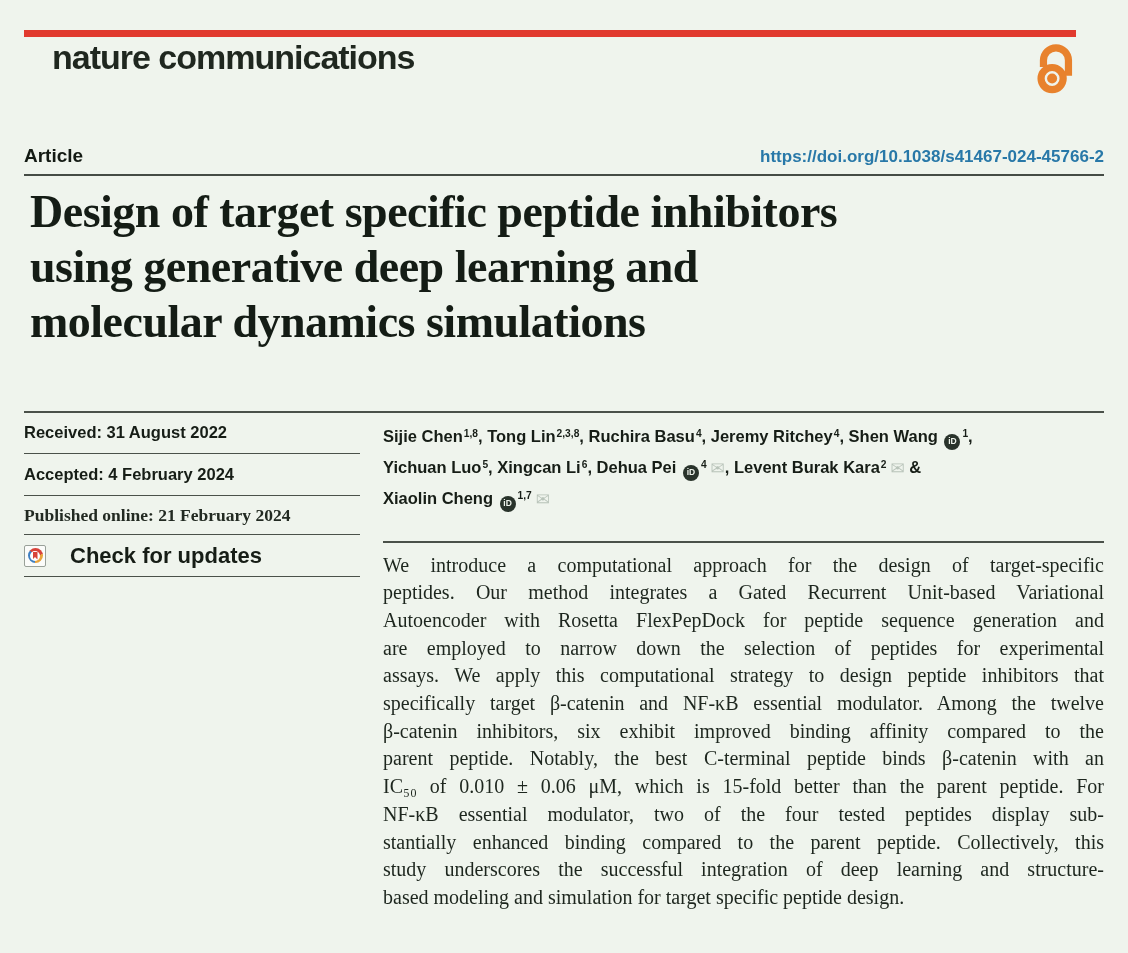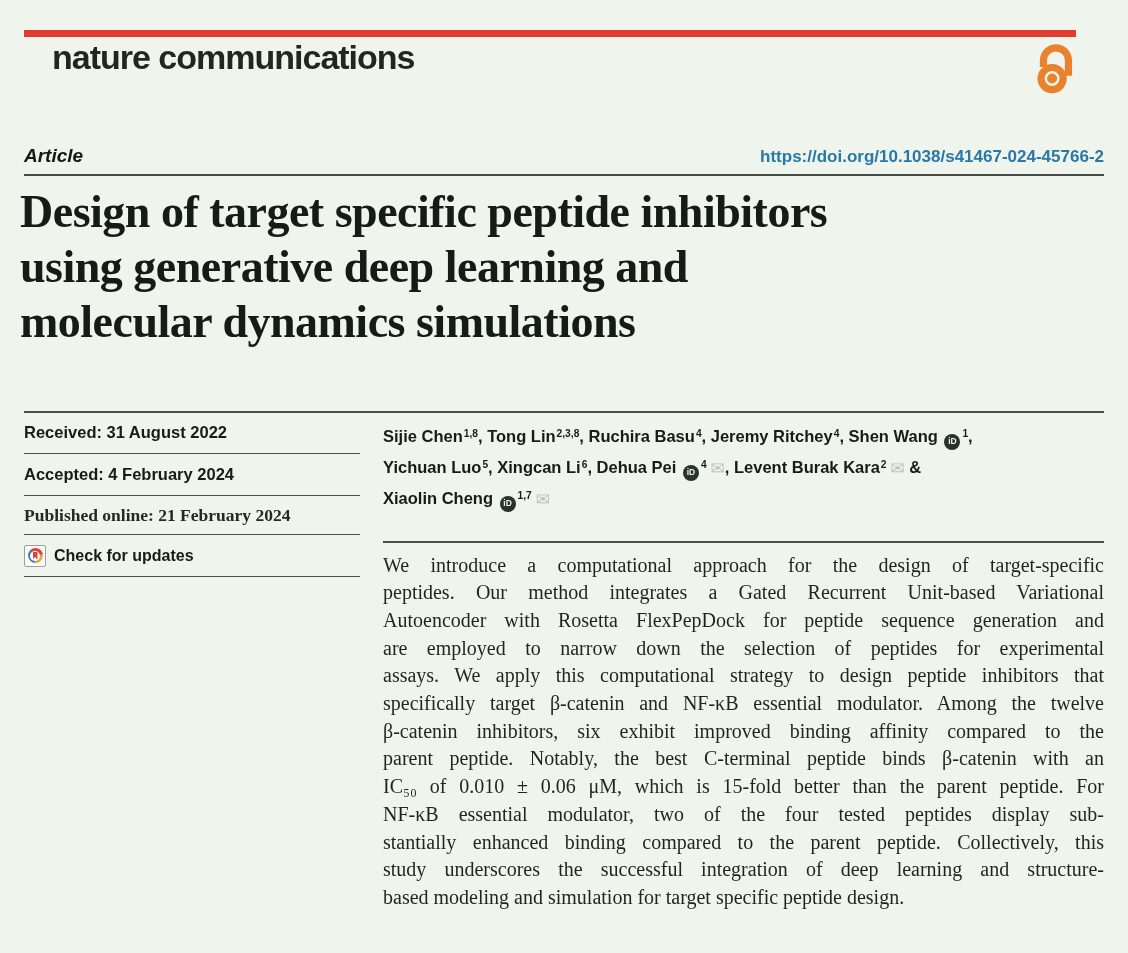--- a/index.html
+++ b/index.html
@@ -19,43 +19,43 @@
     font-family:Liberation Sans, sans-serif; font-weight:700;
     font-size:34px; letter-spacing:-1px; color:#1f271f;margin-left:28px;
   }
   .oa-icon { position:absolute; left:1030px; top:39px; width:50px; height:56px; }
 
   
   .article-row {
     position:absolute; left:24px; top:145px; width:1080px;
     display:flex; justify-content:space-between; align-items:baseline;
   }
-  .article-label { font-size:19px; font-weight:700; color:#131a13;font-style:italic; }
+  .article-label { font-size:19px; font-weight:700; color:#131a13; }
   .doi-link { font-size:17px; font-weight:700; color:#2878a8; text-decoration:none; }
   .rule-article { position:absolute; left:24px; top:174px; width:1080px; height:2px; background:#454c45; }
 
   
   .title {
-    position:absolute; left:20px; top:184px; width:1070px;
+    position:absolute; left:30px; top:184px; width:1070px;
     font-family:"Liberation Serif", serif; font-weight:700;
     font-size:46px; line-height:55px; color:#141c15; letter-spacing:-0.5px;
   }
 
   
   .rule-top { position:absolute; left:24px; top:411px; width:1080px; height:1.5px; background:#4a514a; }
 
   
   .meta-col { position:absolute; left:24px; top:412px; width:336px; }
   .meta-row {
     display:flex; align-items:center;
     border-bottom:1.5px solid #4a514a;
   }
   .meta-row.sans { font-size:16.5px; font-weight:700; color:#161d16; height:42px; }
   .meta-row.serif { font-family:"Liberation Serif", serif; font-size:17.5px; font-weight:700; color:#222a22; height:39px; }
-  .meta-row.check { height:42px; gap:8px; font-size:16px; font-weight:700; color:#161d16; }
+  .meta-row.check { height:42px; gap:24px; font-size:22px; font-weight:700; color:#161d16; }
 
   .cm-btn {
     width:22px; height:22px; border:1px solid #99a199; border-radius:2px;
     background:#fbfcfa; display:flex; align-items:center; justify-content:center;
   }
   .cm-circle {
     position:relative; width:15px; height:15px; border-radius:50%;
     background:conic-gradient(#d8433a 0 22%, #e9a33b 22% 52%, #3f7fc1 52% 86%, #d8433a 86% 100%);
   }
   .cm-circle::after { content:""; position:absolute; inset:2.5px; background:#fff; border-radius:50%; }

